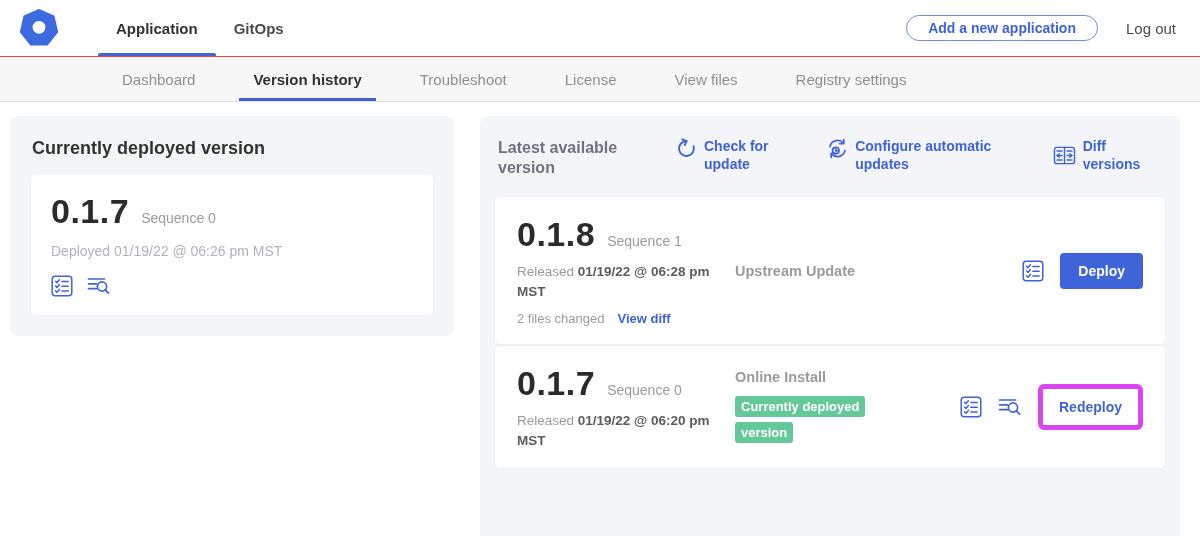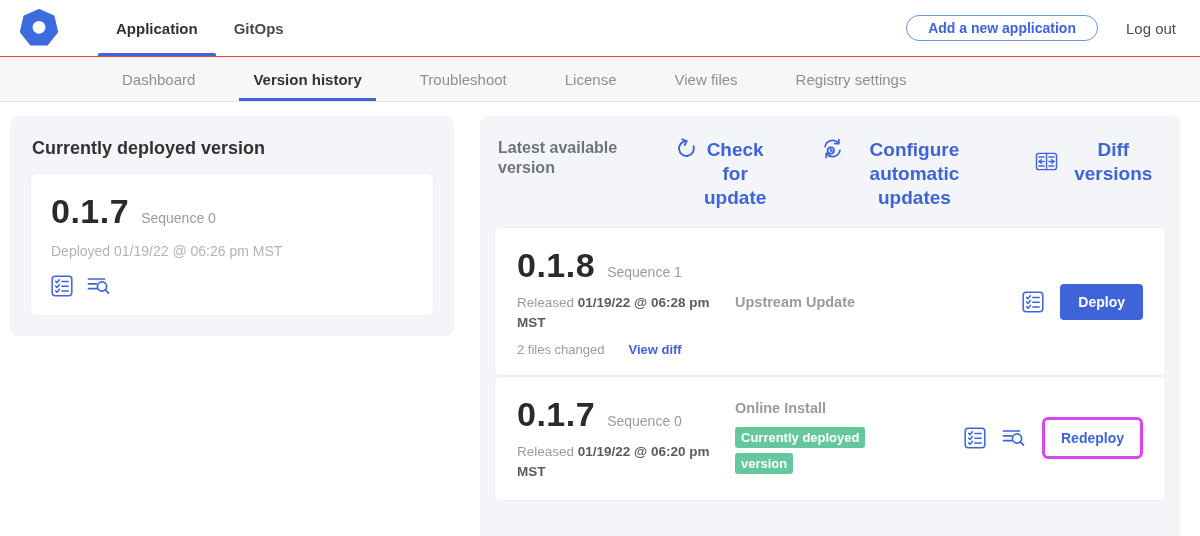--- a/index.html
+++ b/index.html
@@ -55,37 +55,37 @@
   .released-date{font-weight:700;color:#5c5c5c;}
   .icon-row{margin-top:16px;display:flex;gap:14px;}
   .icon-btn{color:var(--accent);cursor:pointer;background:none;border:none;padding:0;}
 
   .right-panel{flex:1;background:var(--panel);border-radius:8px;
     padding:22px 14px 16px 14px;min-height:430px;}
   .right-header{display:flex;align-items:flex-start;padding:0 4px 18px 4px;}
   .right-title{width:128px;font-size:16px;font-weight:600;color:#6e747e;line-height:1.25;}
   .header-actions{display:flex;align-items:flex-start;margin-left:50px;gap:56px;flex:1;}
   .header-action{display:flex;align-items:flex-start;gap:7px;color:var(--accent);
-    font-size:19px;font-weight:600;line-height:1.25;cursor:pointer;text-align:center;}
+    font-size:14px;font-weight:600;line-height:1.25;cursor:pointer;}
   .header-action .label{max-width:150px;}
   .header-action.narrow .label{max-width:72px;}
   .header-action.diff{margin-left:auto;align-items:center;}
 
   .version-card{background:#fff;border:1px solid #eeeff2;border-radius:6px;
     margin:0 0 0 0;padding:18px 22px;display:flex;align-items:center;}
   .vc-left{width:212px;}
   .vc-mid{flex:1;padding-left:6px;}
   .source-label{font-size:14.5px;font-weight:600;color:#9b9b9b;}
   .vc-right{display:flex;align-items:center;gap:16px;}
-  .files-row{margin-top:10px;display:flex;gap:24px;font-size:13px;color:var(--gray);align-items:center;}
+  .files-row{margin-top:10px;display:flex;gap:13px;font-size:13px;color:var(--gray);align-items:center;}
   .view-diff{color:var(--accent);font-weight:600;cursor:pointer;}
 
   .deploy-btn{background:var(--accent);color:#fff;border:none;border-radius:4px;
     font-family:inherit;font-size:14px;font-weight:700;padding:10px 18px;cursor:pointer;}
-  .redeploy-btn{background:#fff;color:var(--accent);border:3px solid #d946ef;border-radius:6px;
+  .redeploy-btn{background:#fff;color:var(--accent);border:5px solid #d946ef;border-radius:6px;
     font-family:inherit;font-size:14px;font-weight:700;padding:10px 16px;cursor:pointer;}
 
   .other-title{font-size:16px;color:#9b9b9b;margin:26px 4px 14px 4px;}
   .badge-wrap{margin-top:8px;max-width:160px;line-height:1.65;}
   .deployed-badge{display:inline;background:var(--green);color:#fff;font-size:13px;
     font-weight:600;padding:3px 6px;border-radius:3px;
     -webkit-box-decoration-break:clone;box-decoration-break:clone;}
 </style>
 </head>
 <body>

